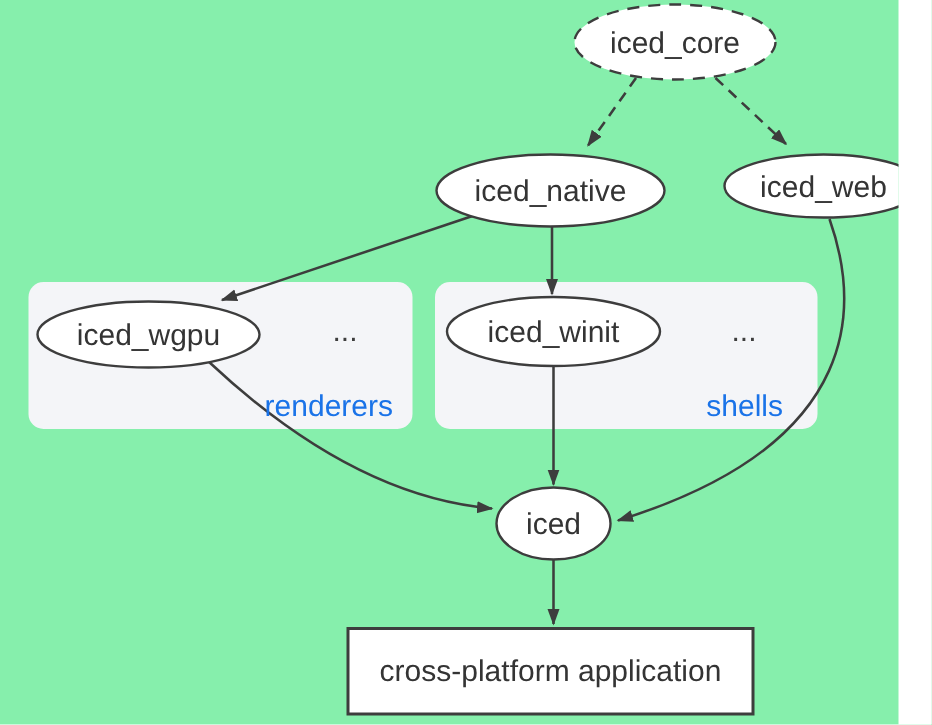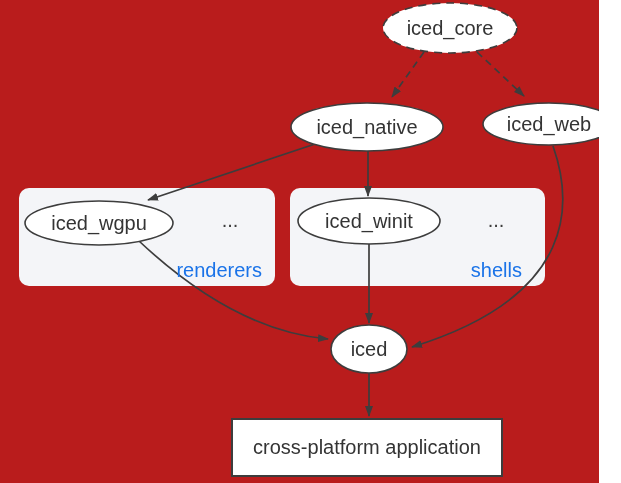--- a/index.html
+++ b/index.html
@@ -4,21 +4,21 @@
 <style>
   html, body {
     margin: 0;
     padding: 0;
     background: #ffffff;
   }
   .stage {
     position: relative;
     width: 599px;
     height: 483px;
-    background: #b91c1c;
+    background: #86efac;
     overflow: hidden;
     font-family: "Liberation Sans", sans-serif;
   }
   svg {
     position: absolute;
     top: 0;
     left: 0;
   }
   .group-box {
     fill: #f4f5f8;

